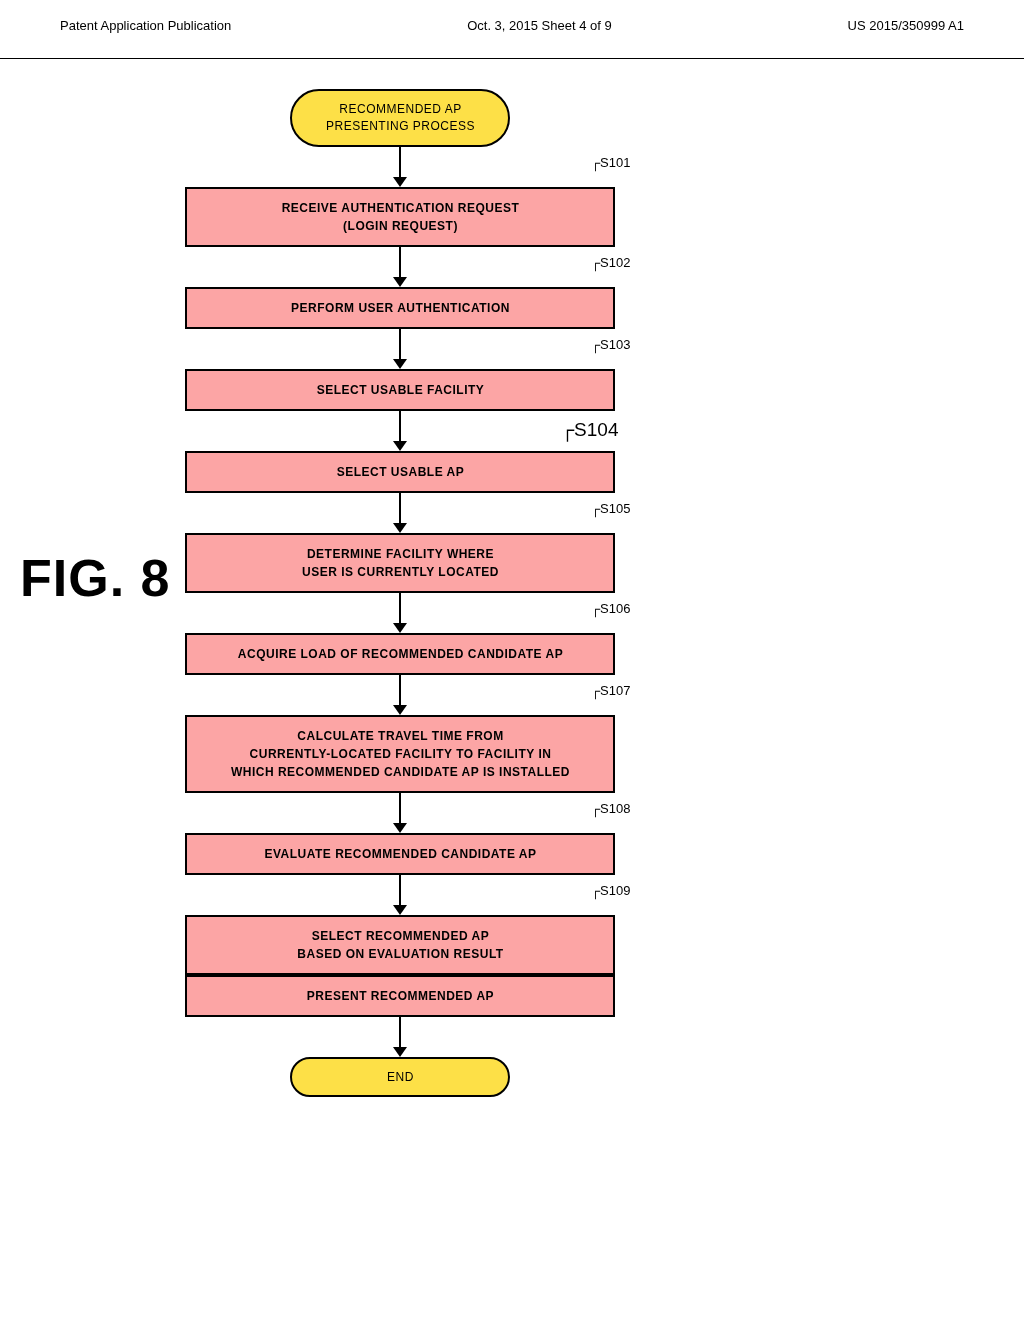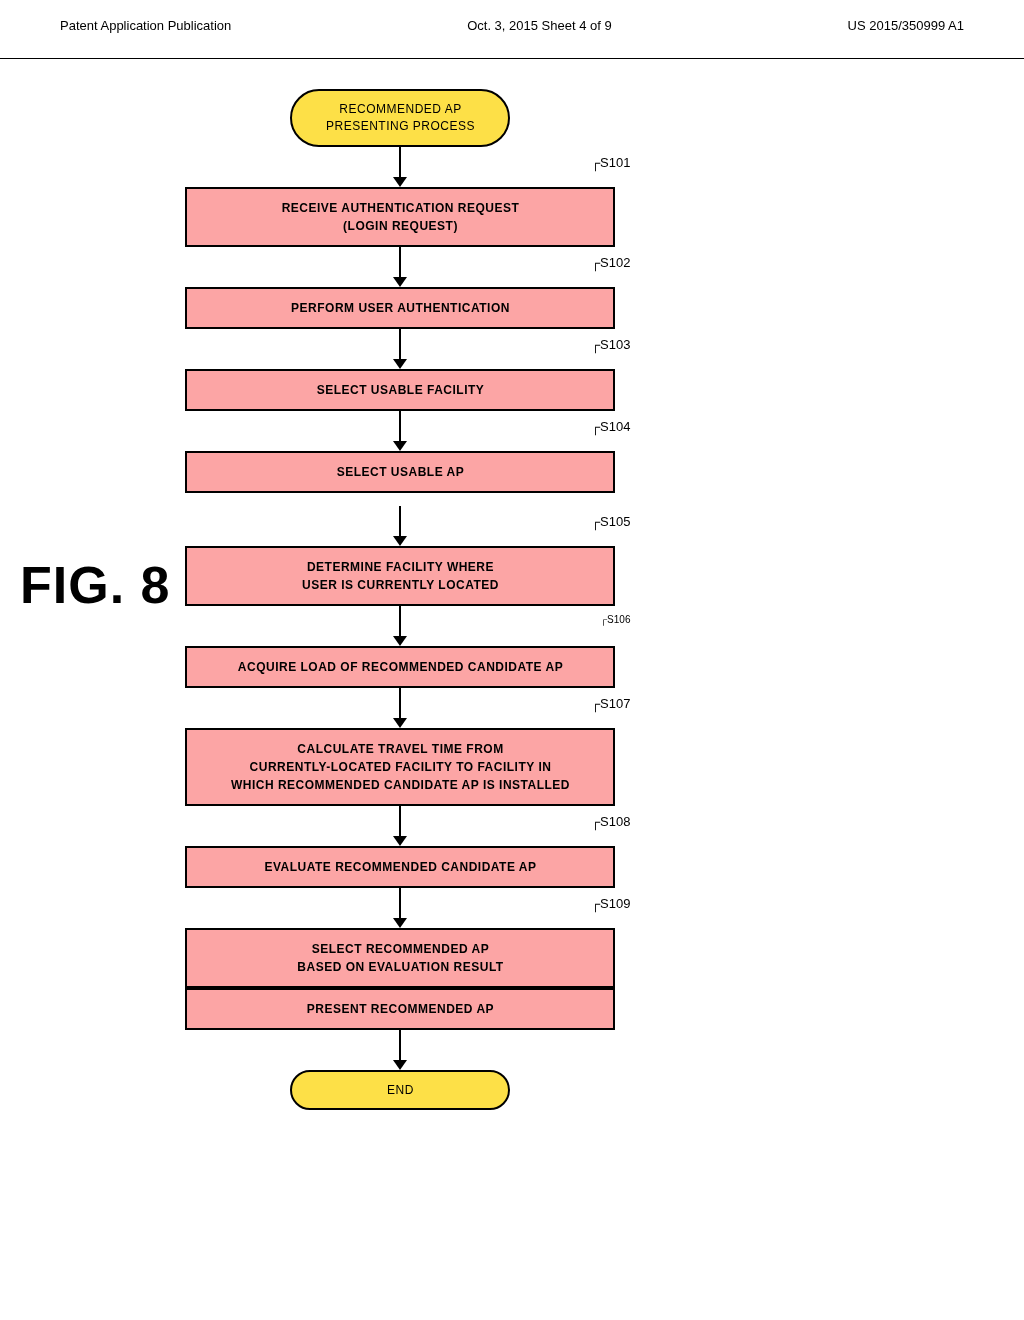--- a/index.html
+++ b/index.html
@@ -135,41 +135,41 @@
       <span style="position:absolute; right:0; top:8px; font-size:13px;">┌S103</span>
     </div>
 
     <div class="shape-rect">SELECT USABLE FACILITY</div>
 
     <div style="position:relative; width:460px; display:flex; justify-content:center;">
       <div class="arrow-container">
         <div class="arrow-line" style="height:24px;"></div>
         <div class="arrow-head"></div>
       </div>
-      <span style="position:absolute; right:0; top:8px; font-size:13px;">┌S104</span>
+      <span style="position:absolute; right:12px; top:8px; font-size:19px;">┌S104</span>
     </div>
 
     <div class="shape-rect">SELECT USABLE AP</div>
 
-    <div style="position:relative; width:460px; display:flex; justify-content:center;margin-top:13px;">
+    <div style="position:relative; width:460px; display:flex; justify-content:center;">
       <div class="arrow-container">
         <div class="arrow-line" style="height:24px;"></div>
         <div class="arrow-head"></div>
       </div>
       <span style="position:absolute; right:0; top:8px; font-size:13px;">┌S105</span>
     </div>
 
     <div class="shape-rect">DETERMINE FACILITY WHERE<br>USER IS CURRENTLY LOCATED</div>
 
     <div style="position:relative; width:460px; display:flex; justify-content:center;">
       <div class="arrow-container">
         <div class="arrow-line" style="height:24px;"></div>
         <div class="arrow-head"></div>
       </div>
-      <span style="position:absolute; right:0; top:8px; font-size:10px;">┌S106</span>
+      <span style="position:absolute; right:0; top:8px; font-size:13px;">┌S106</span>
     </div>
 
     <div class="shape-rect">ACQUIRE LOAD OF RECOMMENDED CANDIDATE AP</div>
 
     <div style="position:relative; width:460px; display:flex; justify-content:center;">
       <div class="arrow-container">
         <div class="arrow-line" style="height:24px;"></div>
         <div class="arrow-head"></div>
       </div>
       <span style="position:absolute; right:0; top:8px; font-size:13px;">┌S107</span>

